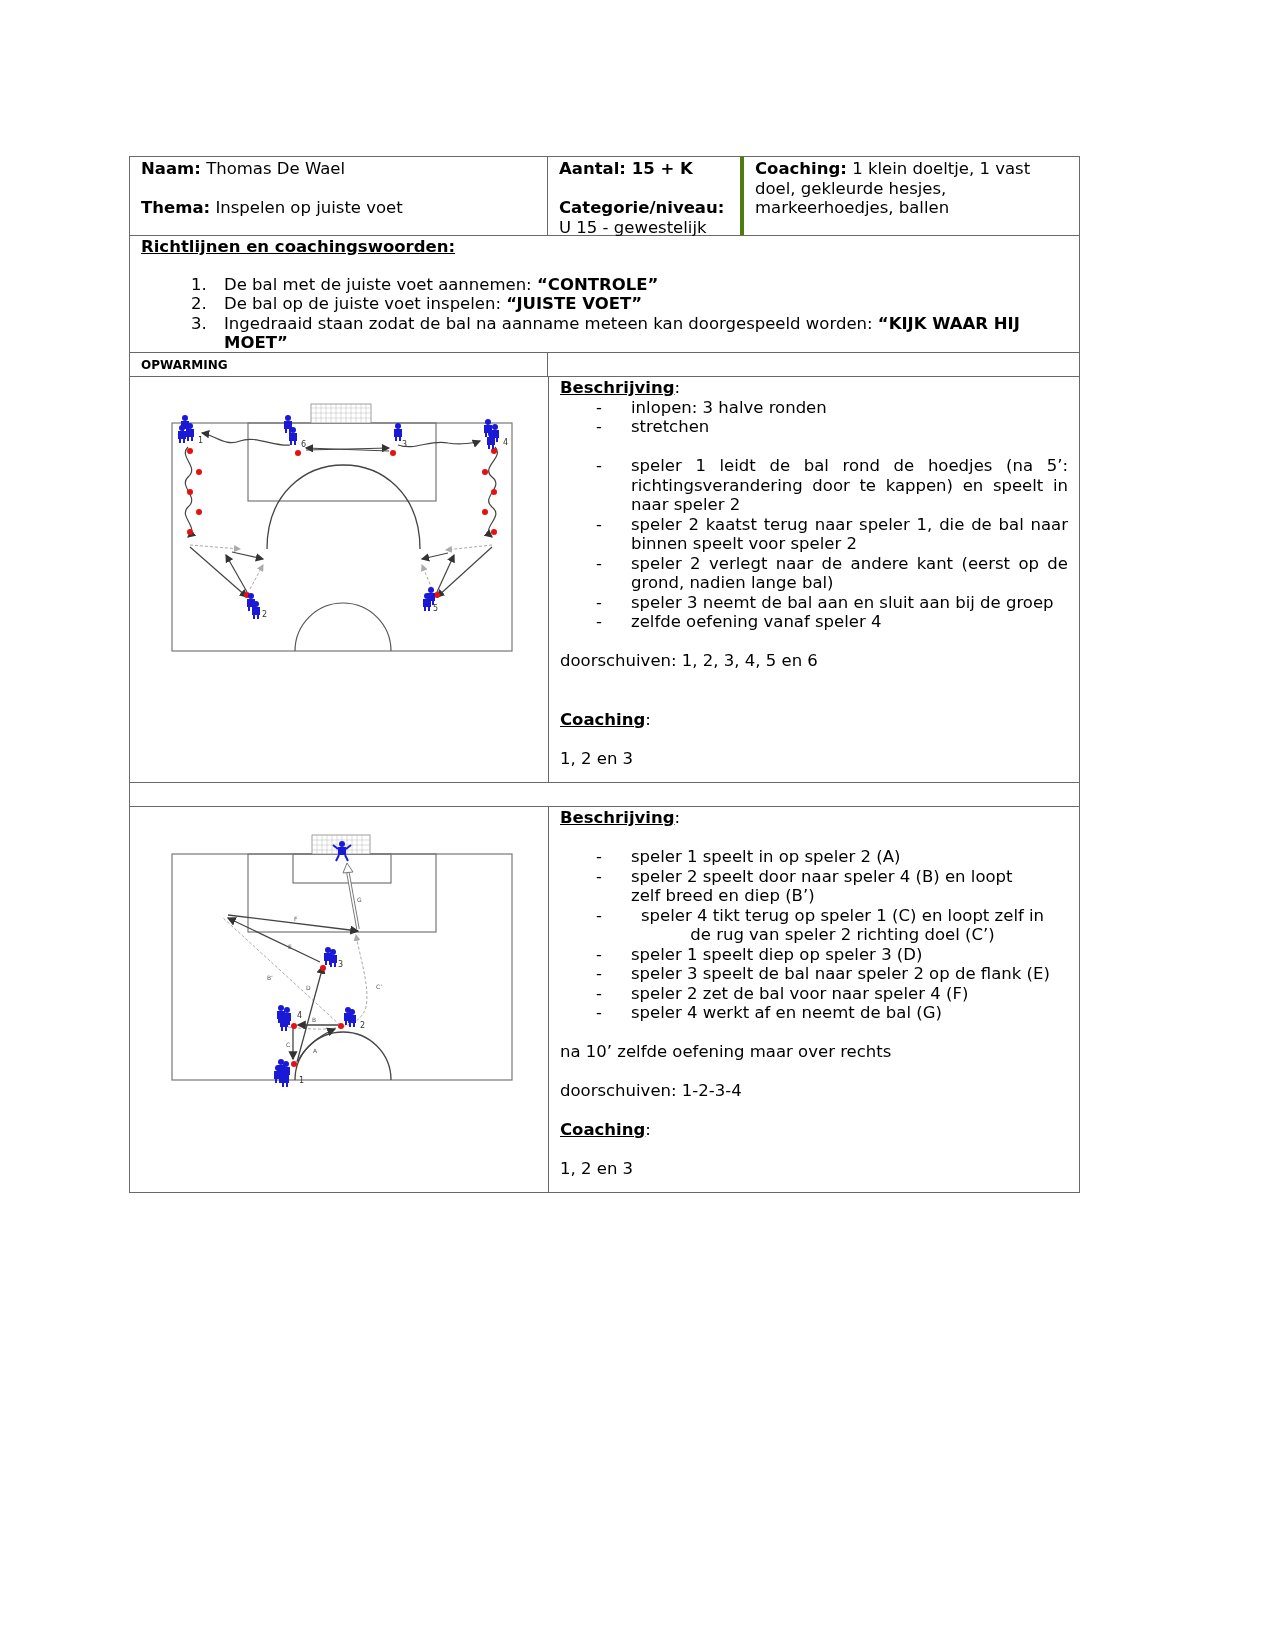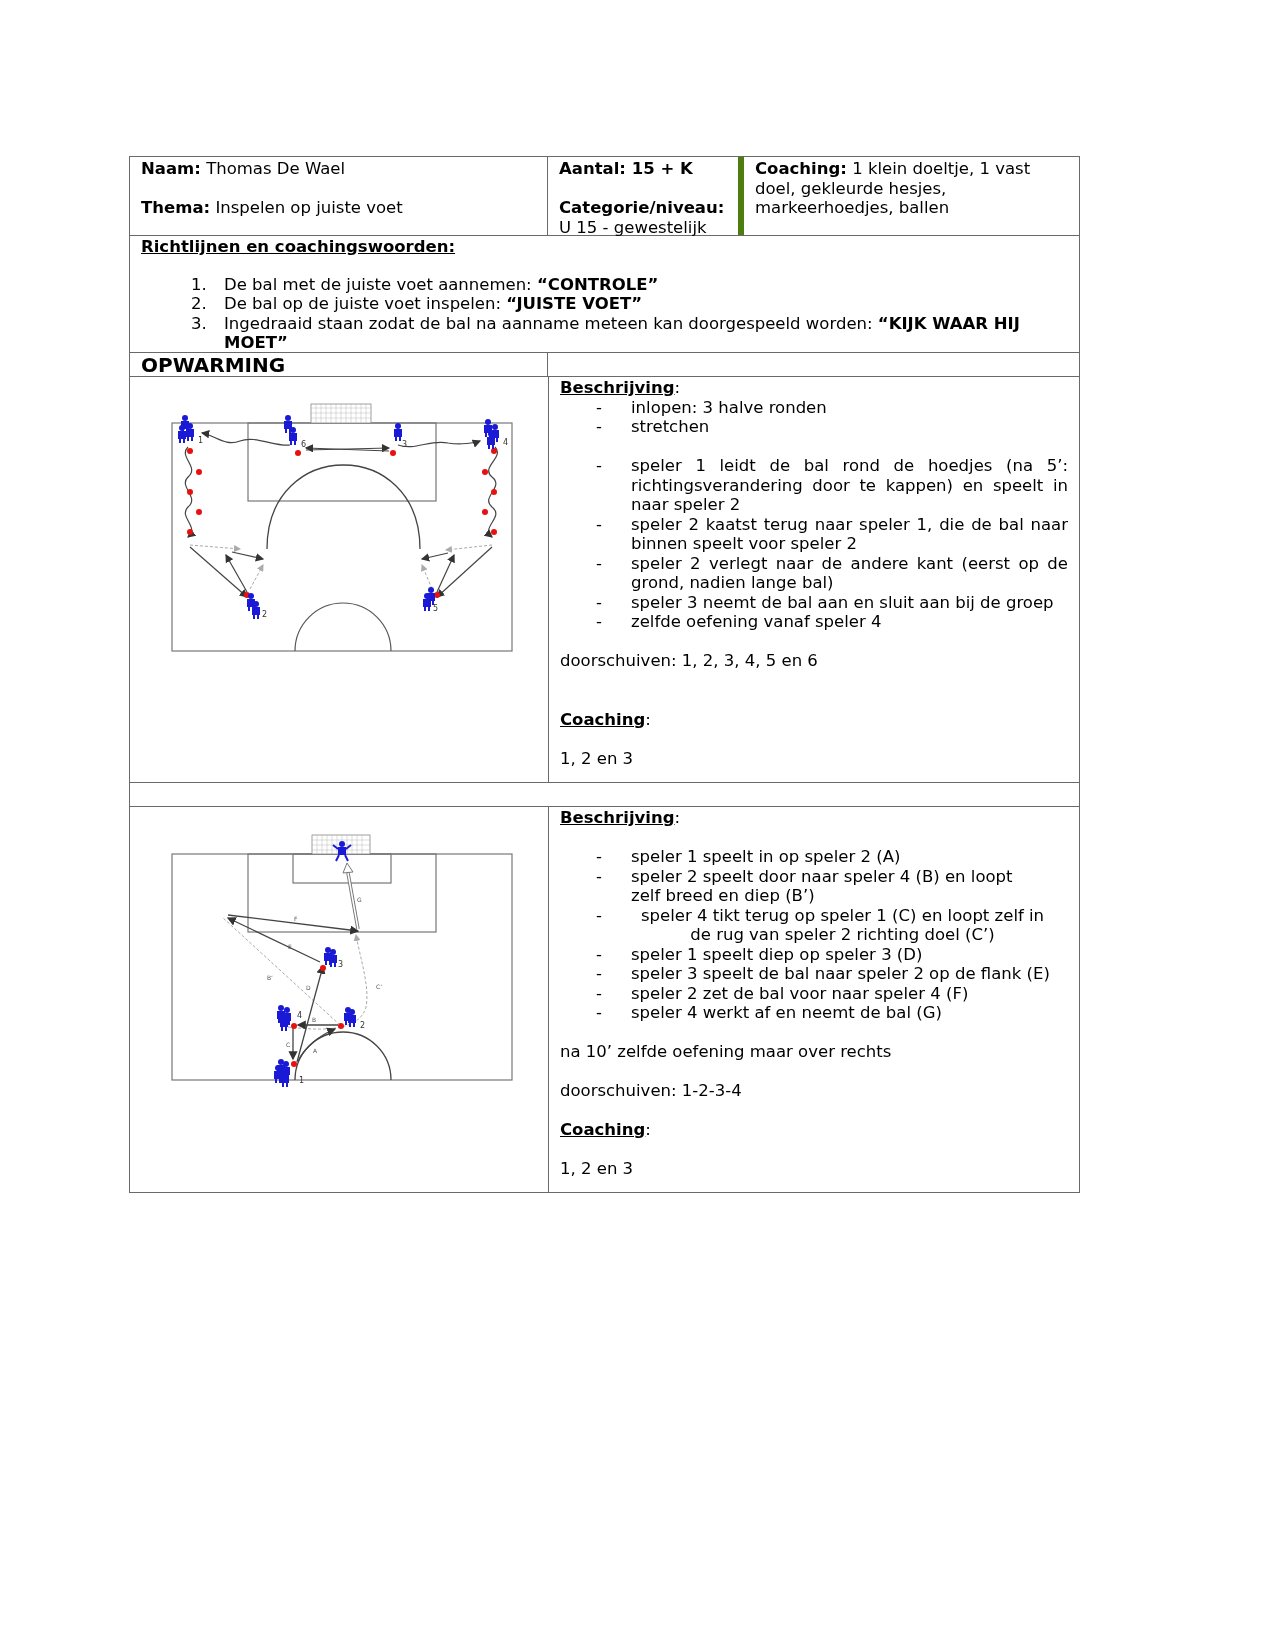--- a/index.html
+++ b/index.html
@@ -2,27 +2,27 @@
 <html><head>
   <meta charset="utf-8">
   <style>
     html, body { margin: 0; padding: 0; background: #ffffff; }
     body { width: 1275px; height: 1651px; position: relative; font-family: "DejaVu Sans", sans-serif; color: #000; font-size: 16.5px; }
     .sheet { position: absolute; left: 129px; top: 156px; width: 951px; border: 1px solid #6a6a6a; box-sizing: border-box; }
     .row { display: flex; border-bottom: 1px solid #6a6a6a; box-sizing: border-box; }
     .row:last-child { border-bottom: none; }
     .cell { box-sizing: border-box; padding: 0 11px; line-height: 19.5px; }
     .c-left { width: 418px; border-right: 1px solid #6a6a6a; }
-    .c-mid { width: 196px; border-right: 6px solid #4d7c0f; }
+    .c-mid { width: 196px; border-right: 4px solid #4d7c0f; }
     .c-right { flex: 1; }
     .c-diag { width: 418px; border-right: 1px solid #6a6a6a; position: relative; }
     .c-desc { flex: 1; }
     b { font-weight: bold; }
     .u { text-decoration: underline; font-weight: bold; }
-    .sec-title { font-weight: bold; font-size: 20px; line-height: 22px; padding-top: 1px; }
+    .sec-title { font-weight: bold; font-size: 12px; line-height: 22px; padding-top: 1px; }
     ol.guides { margin: 18px 0 8px 0; padding-left: 71px; }
     ol.guides li { padding-left: 12px; line-height: 19.5px; }
     ul.dash { list-style: none; margin: 0; padding: 0 0 0 36px; }
     ul.dash li { position: relative; padding-left: 35px; line-height: 19.5px; text-align: justify; }
     ul.dash li::before { content: "-"; position: absolute; left: 0; top: 0; }
     .gap { height: 19.5px; }
     svg { display: block; }
   </style>
 </head>
 <body>

